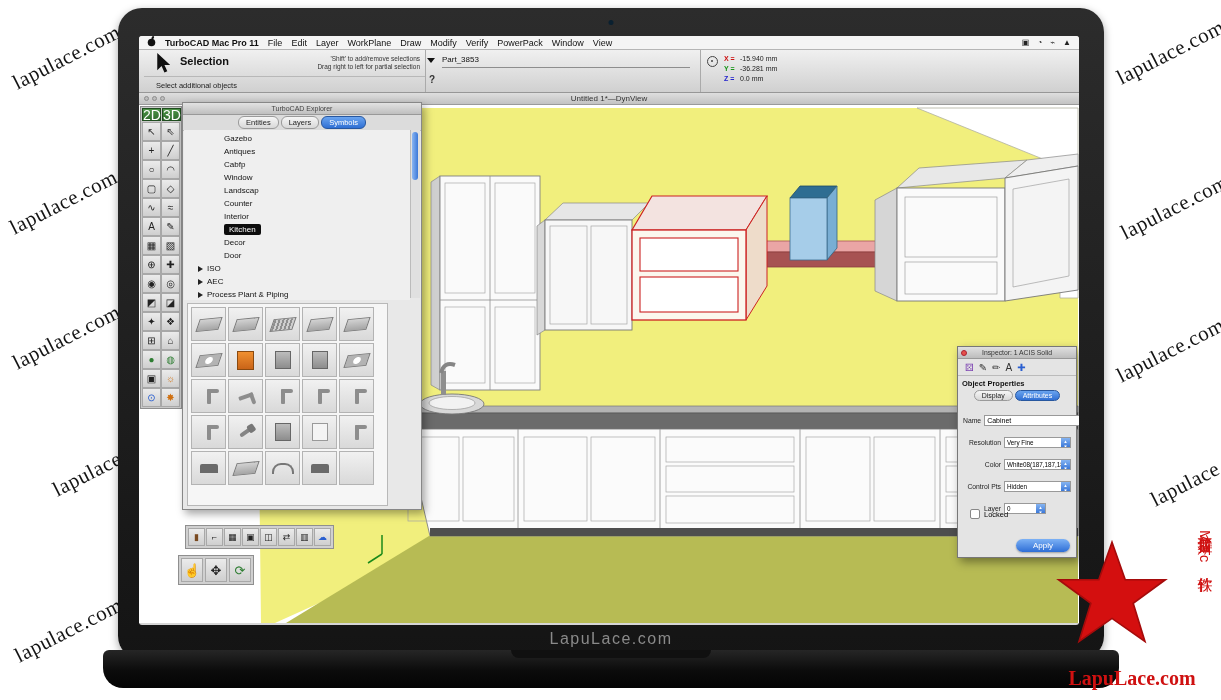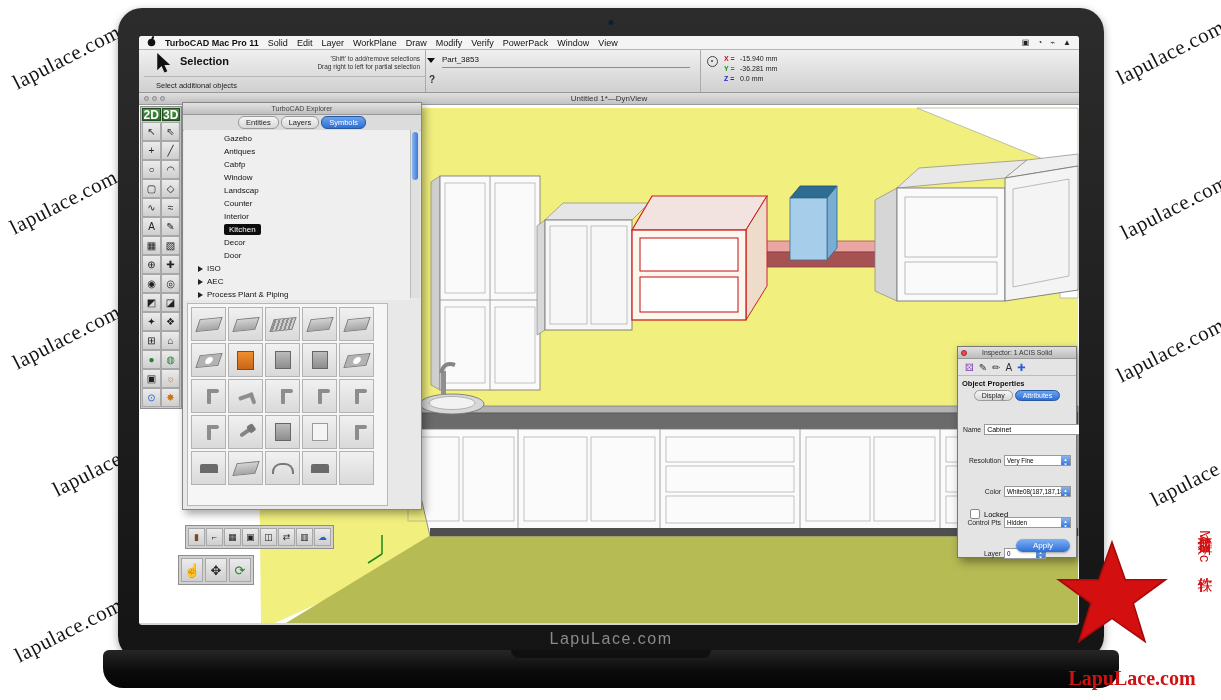--- a/index.html
+++ b/index.html
@@ -45,21 +45,21 @@
   
   .titlebar{position:absolute;left:0;top:57px;width:100%;height:11px;background:linear-gradient(#dedede,#c3c3c3);
     border-bottom:1px solid #9a9a9a;font-size:8px;color:#333;text-align:center;line-height:11px;z-index:4}
   .win-dots{position:absolute;left:5px;top:3px;display:flex;gap:3px}
   .win-dots i{width:5px;height:5px;border-radius:50%;background:#bdbdbd;border:1px solid #8e8e8e;box-sizing:border-box}
   
   .canvas{position:absolute;left:0;top:68px;width:940px;height:519px;background:#fff;z-index:1}
   
   .toolpal{position:absolute;left:1px;top:70px;width:42px;background:#c9c9c9;border:1px solid #8f8f8f;box-sizing:border-box;padding:1px;z-index:6}
   .viewbtns{display:flex;gap:1px;margin-bottom:1px}
-  .vbtn{width:19px;height:13px;background:linear-gradient(#4d9447,#2e6b2c);color:#fff;font-size:12px;font-weight:bold;
+  .vbtn{width:19px;height:13px;background:linear-gradient(#4d9447,#2e6b2c);color:#fff;font-size:14px;font-weight:normal;
     text-align:center;line-height:13px;border:1px solid #1f4d1f;box-sizing:border-box}
   .tgrid{display:flex;flex-wrap:wrap}
   .tcell{width:19px;height:19px;border:1px solid #a8a8a8;box-sizing:border-box;display:flex;align-items:center;justify-content:center;
     font-size:10px;color:#222;background:linear-gradient(#ebebeb,#cfcfcf)}
   .tcell.green{color:#2e7d32}.tcell.orange{color:#d07010}.tcell.blue{color:#2a5fd0}
   
   .explorer{position:absolute;left:43px;top:66px;width:240px;height:408px;background:#e8e8e8;border:1px solid #878787;
     box-shadow:3px 4px 8px rgba(0,0,0,.35);box-sizing:border-box;z-index:7}
   .ex-title{height:11px;background:linear-gradient(#e2e2e2,#bfbfbf);border-bottom:1px solid #999;font-size:7px;text-align:center;line-height:11px;color:#444}
   .ex-tabs{height:15px;display:flex;justify-content:center;align-items:center;gap:2px;background:#dcdcdc;border-bottom:1px solid #bbb}
@@ -98,21 +98,21 @@
   .in-title{height:11px;background:linear-gradient(#e0e0e0,#bdbdbd);border-bottom:1px solid #999;text-align:center;
     font-size:6.8px;line-height:11px;color:#333;position:relative}
   .in-close{position:absolute;left:3px;top:2.5px;width:6px;height:6px;border-radius:50%;background:#e5504a;border:1px solid #a23;box-sizing:border-box}
   .in-icons{height:16px;display:flex;gap:5px;align-items:center;padding:0 7px;border-bottom:1px solid #bbb}
   .in-icons span{font-size:10px;color:#333}
   .in-icons .c1{color:#7a3fb0}.in-icons .c5{color:#2a5fd0}
   .in-section{font-weight:bold;font-size:7.5px;padding:3px 4px 1px;color:#111}
   .in-tabs{display:flex;justify-content:center;gap:2px;padding:1px 0 3px}
   .in-tab{font-size:7px;padding:1px 7px;border:1px solid #9a9a9a;border-radius:6px;background:linear-gradient(#f6f6f6,#d8d8d8);color:#222}
   .in-tab.active{background:linear-gradient(#6aa4ef,#2f6fd4);color:#fff;border-color:#27579f}
-  .in-row{display:flex;align-items:center;margin:20px 5px 0}
+  .in-row{display:flex;align-items:center;margin:11px 5px 0}
   .in-label{width:38px;text-align:right;padding-right:3px;color:#222;font-size:6.8px}
   .in-input{flex:1;height:11px;background:#fff;border:1px solid #999;font-size:7px;padding:0 2px;font-family:inherit;box-sizing:border-box}
   .in-select{flex:1;height:11px;background:#fff;border:1px solid #999;position:relative;display:flex;align-items:center;
     padding:0 11px 0 2px;font-size:6.3px;white-space:nowrap;overflow:hidden;box-sizing:border-box}
   .in-select.short{flex:0 0 42px}
   .cap{position:absolute;right:0;top:0;width:9px;height:100%;background:linear-gradient(#85b4f2,#3b78d8);
     color:#fff;text-align:center}
   .cap::before{content:"▴";display:block;font-size:5px;line-height:5px;margin-top:0.5px}
   .cap::after{content:"▾";display:block;font-size:5px;line-height:5px}
   .in-lockrow{position:absolute;left:12px;top:162px;display:flex;align-items:center;gap:4px}
@@ -153,21 +153,21 @@
   <div class="screen">
 
     <div class="menubar">
       <span>
         <svg width="9" height="11" viewBox="0 0 10 12">
             <circle cx="5" cy="7.2" r="4.2" fill="#111"></circle>
             <ellipse cx="6.4" cy="1.9" rx="1.2" ry="2" fill="#111" transform="rotate(28 6.4 1.9)"></ellipse>
           </svg>
       </span>
       <span class="app-name">TurboCAD Mac Pro 11</span>
-      <span class="mitem">Solid</span>
+      <span class="mitem">File</span>
       <span class="mitem">Edit</span>
       <span class="mitem">Layer</span>
       <span class="mitem">WorkPlane</span>
       <span class="mitem">Draw</span>
       <span class="mitem">Modify</span>
       <span class="mitem">Verify</span>
       <span class="mitem">PowerPack</span>
       <span class="mitem">Window</span>
       <span class="mitem">View</span>
       <span class="mright">

